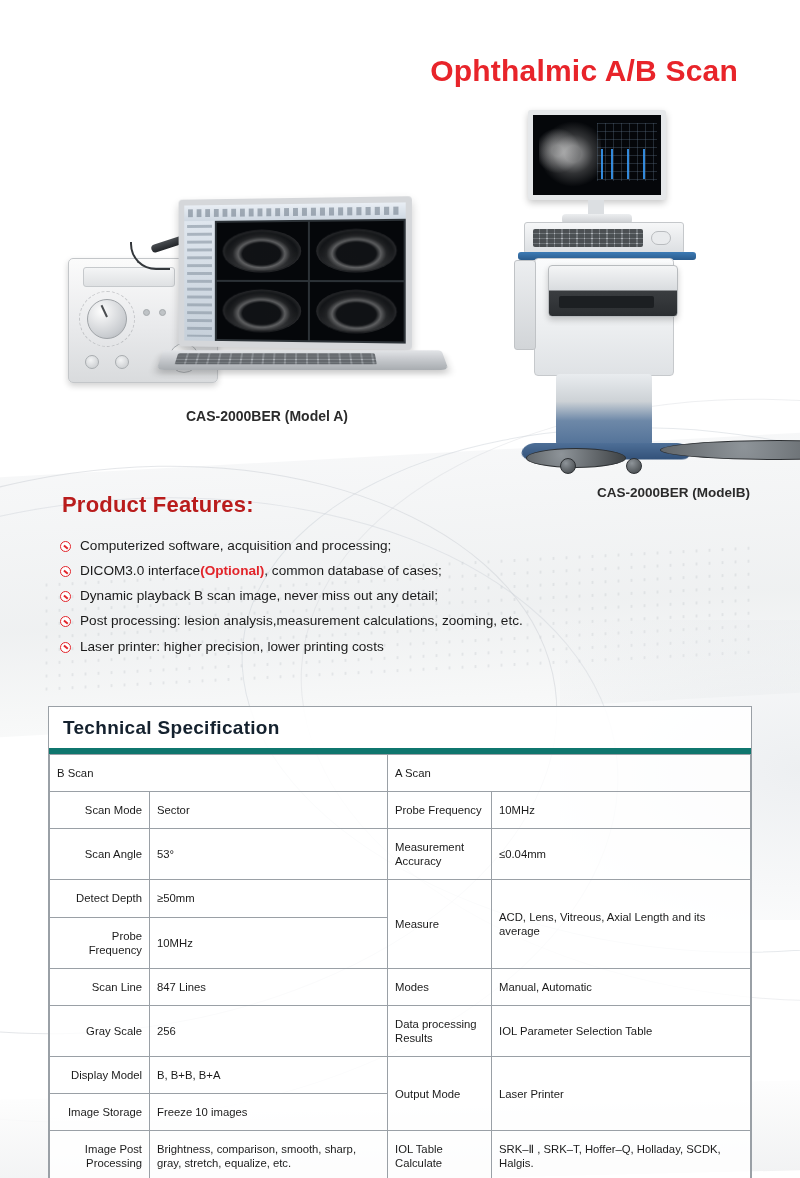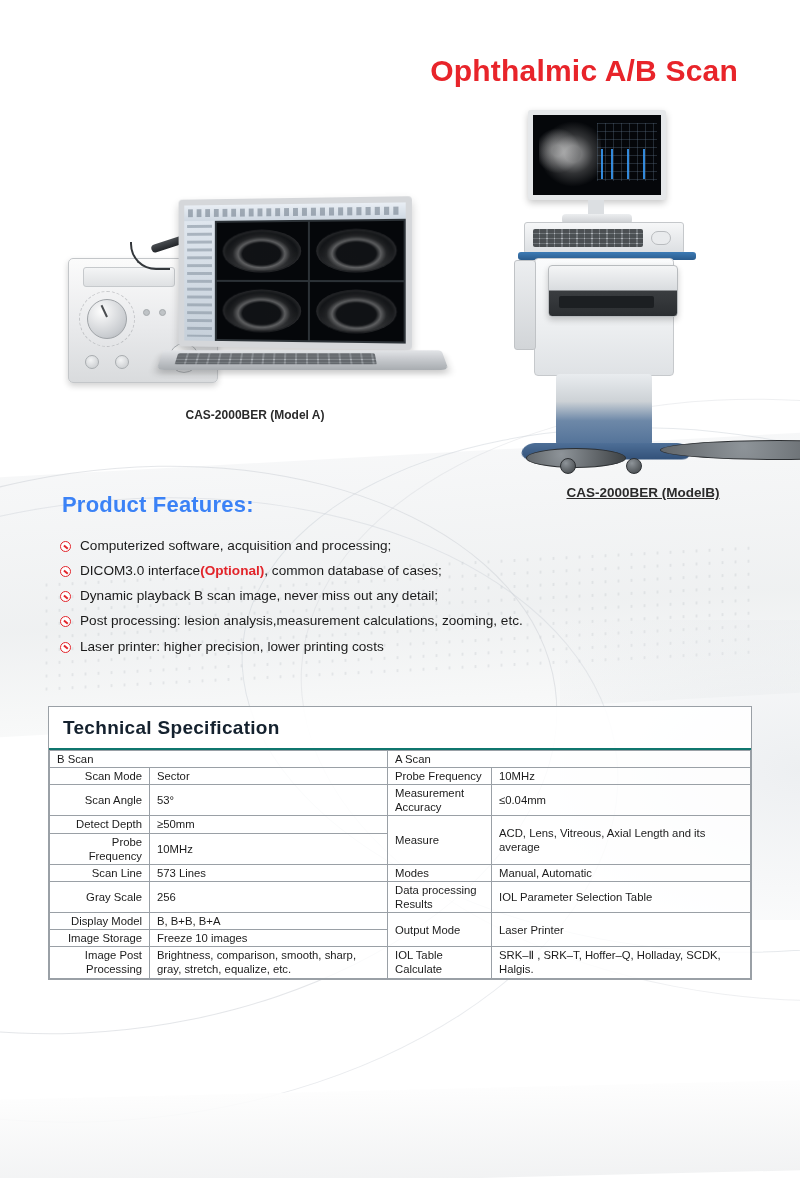--- a/index.html
+++ b/index.html
@@ -46,22 +46,22 @@
   .title {
     position:absolute; right:62px; top:54px;
     font-size: 30px; font-weight:700; color:#e8242a;
     letter-spacing:.2px;
     white-space:nowrap;
   }
 
   
   .prodA { position:absolute; left:60px; top:180px; width:390px; height:230px; }
   .capA {
-    position:absolute; left:60px; top:408px; width:390px;
-    text-align:center; font-size:12px; font-weight:700; color:#2b2b2b;
+    position:absolute; left:72px; top:408px; width:390px;
+    text-align:center; font-size:14px; font-weight:700; color:#2b2b2b;
   }
 
   
   .console {
     position:absolute; left:8px; top:78px; width:150px; height:125px;
     background:linear-gradient(180deg,#fbfbfb 0%,#e9eaec 55%,#d9dbdd 100%);
     border:1px solid #c3c6c9; border-radius:5px;
     box-shadow:0 3px 6px rgba(0,0,0,.18);
   }
   .console-top {
@@ -143,22 +143,22 @@
   }
   .probe-cable{
     position:absolute; left:70px; top:62px; width:40px; height:28px;
     border-left:2px solid #33373b; border-bottom:2px solid #33373b;
     border-radius:0 0 0 26px;
   }
 
   
   .prodB { position:absolute; left:500px; top:110px; width:230px; height:360px; }
   .capB {
-    position:absolute; left:508px; top:485px; width:270px;
-    text-align:center; font-size:13.5px; font-weight:700; color:#2b2b2b;text-decoration:underline;
+    position:absolute; left:480px; top:485px; width:270px;
+    text-align:right; font-size:13.5px; font-weight:700; color:#2b2b2b;
   }
   .monB {
     position:absolute; left:28px; top:0; width:138px; height:90px;
     background:#05070a; border:5px solid #e6e8ea; border-radius:3px;
     box-shadow:0 3px 7px rgba(0,0,0,.22); overflow:hidden;
   }
   .monB .eye{
     position:absolute; left:6px; top:6px; width:62px; height:66px;
     background:radial-gradient(ellipse at 55% 50%, rgba(210,210,210,.55) 0 18%, rgba(150,150,150,.3) 42%, rgba(20,20,20,0) 70%),
                radial-gradient(circle at 30% 45%, rgba(240,240,240,.5) 0 10%, rgba(0,0,0,0) 40%);
@@ -222,21 +222,21 @@
     transform:perspective(240px) rotateX(42deg);
   }
   .caster{ position:absolute; width:20px; height:20px; border-radius:50%;
     background:radial-gradient(circle at 35% 30%,#8e9499,#3c4043); border:1px solid #2c2f32;}
   .caster.c1{ left:26px; top:338px;} .caster.c2{ left:160px; top:330px;}
   .caster.c3{ left:60px; top:348px; width:16px; height:16px;} .caster.c4{ left:126px; top:348px; width:16px; height:16px;}
 
   
   .pf-title{
     position:absolute; left:62px; top:492px;
-    font-size:22px; font-weight:700; color:#3b82f6; letter-spacing:.2px;
+    font-size:22px; font-weight:700; color:#b91c1c; letter-spacing:.2px;
   }
   .features{ position:absolute; left:60px; top:538px; width:700px; }
   .feature-row{ display:flex; align-items:flex-start; margin-bottom:9.5px;text-align:center; }
   .bullet{
     flex:0 0 auto; width:11px; height:11px; border-radius:50%;
     border:1.6px solid #e2242a; margin-top:3px; margin-right:9px;
     position:relative; background:#fff;
   }
   .bullet:after{
     content:""; position:absolute; left:50%; top:50%; width:5px; height:1.6px;
@@ -247,28 +247,28 @@
 
   
   .spec-wrap{
     position:absolute; left:48px; top:706px; width:704px;
     background:rgba(255,255,255,.82);
     border:1px solid #9aa0a6;
   }
   .spec-title{
     padding:10px 0 9px 14px;
     font-size:19px; font-weight:700; color:#14212e; letter-spacing:.3px;
-    border-bottom:2px solid #0f766e;
+    border-bottom:6px solid #0f766e;
     background:rgba(255,255,255,.55);
   }
   table.spec{ border-collapse:collapse; width:100%; table-layout:fixed; }
   table.spec td{
     border:1px solid #9aa0a6;
     font-size:11.3px; color:#1b1b1b;
-    padding:1px 7px;
+    padding:11px 7px;
     vertical-align:middle;
     line-height:1.25;
   }
   td.hdr{ font-size:13px; font-weight:400; padding:8px 7px; }
   .c1{ width:100px; } .c2{ width:238px; } .c3{ width:104px; } .c4{ width:auto; }
   .center{ text-align:right; }
 </style>
 </head>
 <body>
 
@@ -407,21 +407,21 @@
         <td rowspan="2">ACD, Lens, Vitreous, Axial Length and its average</td>
       </tr>
 
       <tr>
         <td class="center">Probe Frequency</td>
         <td>10MHz</td>
       </tr>
 
       <tr>
         <td class="center">Scan Line</td>
-        <td>573 Lines</td>
+        <td>847 Lines</td>
         <td>Modes</td>
         <td>Manual,  Automatic</td>
       </tr>
 
       <tr>
         <td class="center">Gray Scale</td>
         <td>256</td>
         <td>Data processing Results</td>
         <td>IOL Parameter Selection Table</td>
       </tr>

